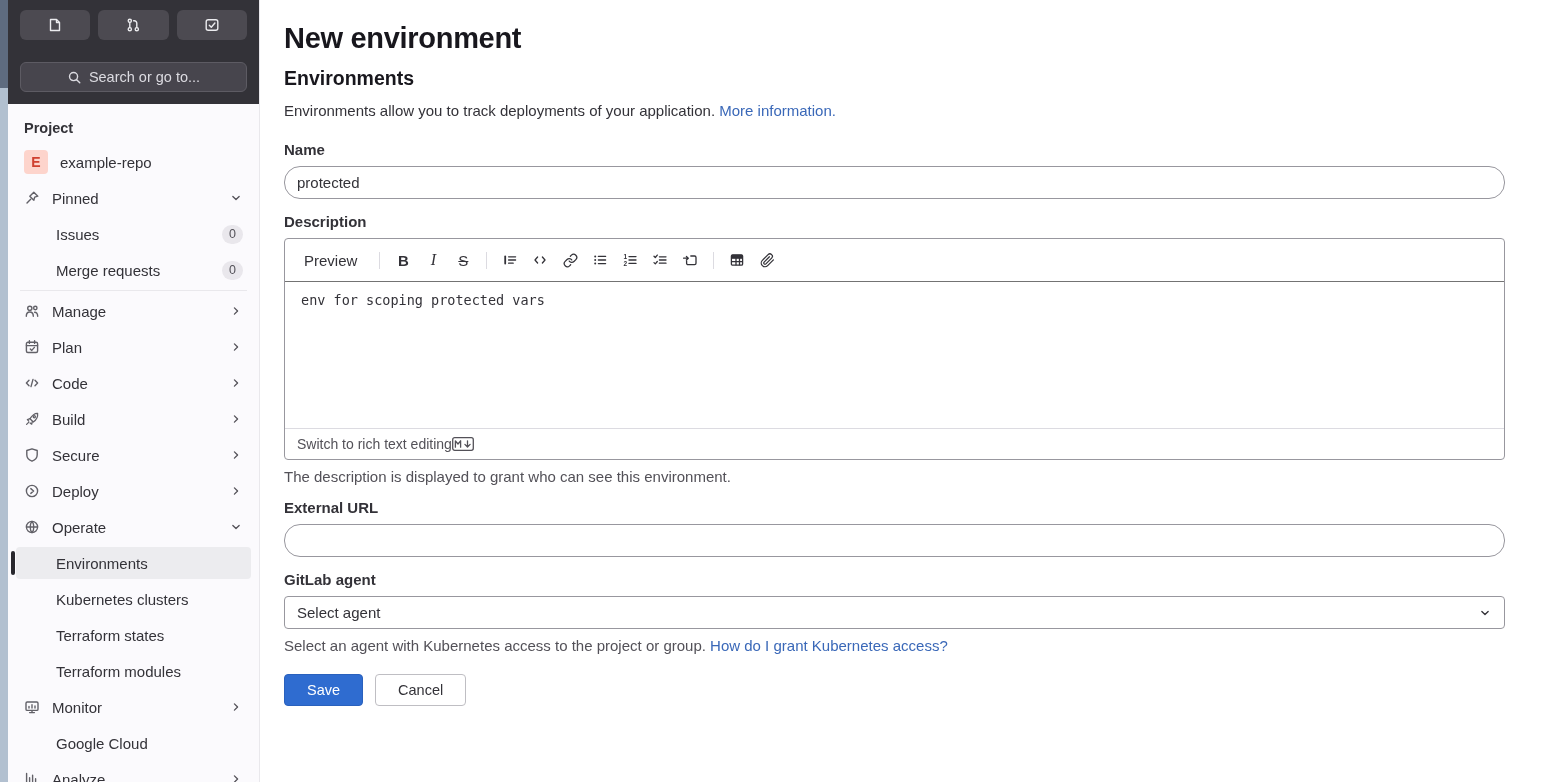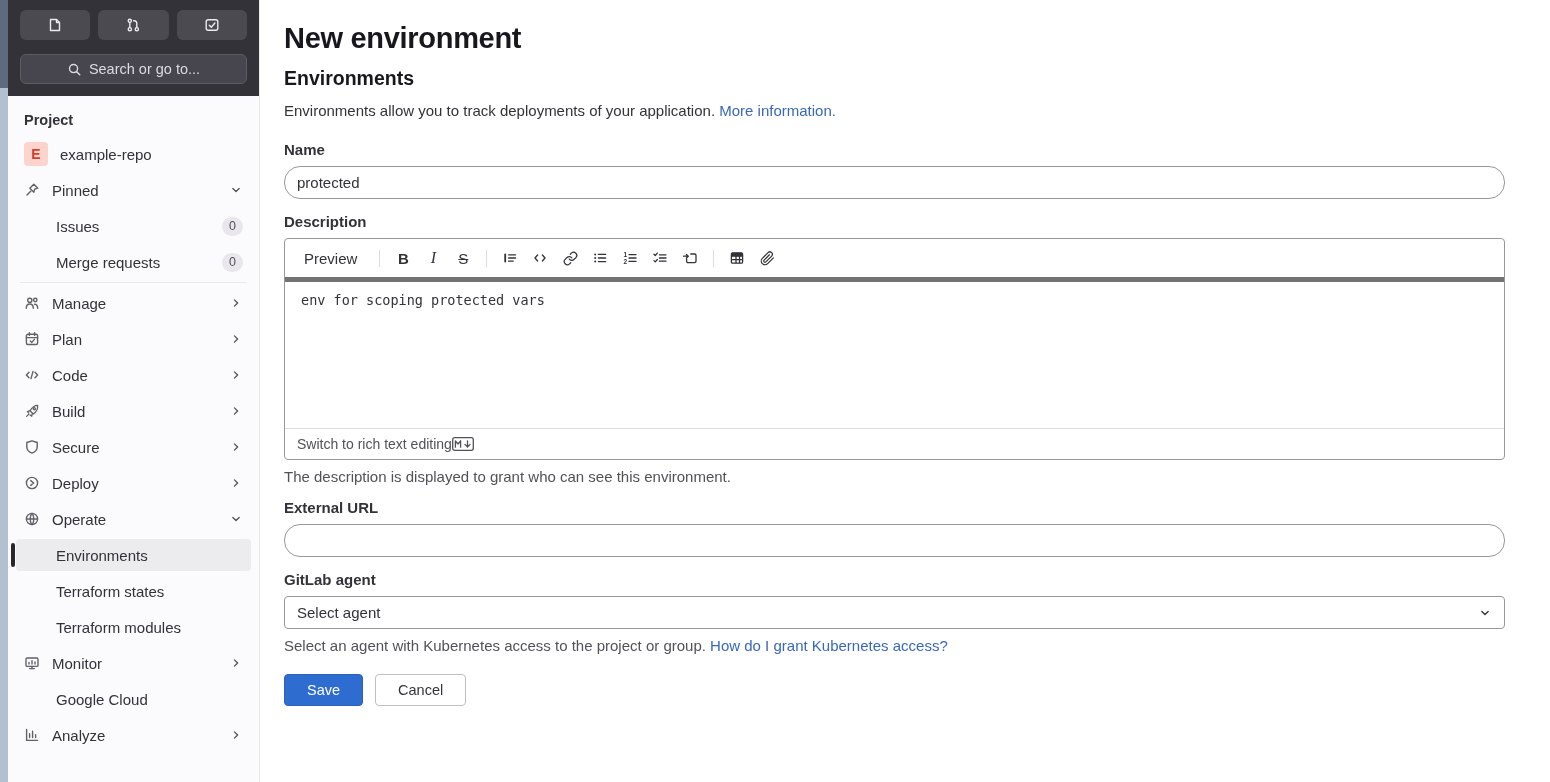--- a/index.html
+++ b/index.html
@@ -15,21 +15,21 @@
   .edge-strip { position:absolute; left:0; top:0; width:8px; height:782px; background:#b2c0d0; }
   .edge-strip-top { position:absolute; left:0; top:0; width:8px; height:88px; background:#5e6b7f; }
 
   
   .sidebar { position:absolute; left:8px; top:0; width:252px; height:782px;
     background:#fbfafd; border-right:1px solid #e9e8ec; }
   .sidebar-header { background:#333238; padding:10px 12px 12px; }
   .header-buttons { display:flex; gap:8px; }
   .hbtn { flex:1; height:30px; background:#4c4a51; border:0; border-radius:6px;
     display:flex; align-items:center; justify-content:center; color:#ececef; cursor:pointer; }
-  .search-bar { margin-top:14px; height:30px; width:100%; background:#47454d;
+  .search-bar { margin-top:22px; height:30px; width:100%; background:#47454d;
     border:1px solid #5d5b63; border-radius:6px; display:flex; align-items:center;
     justify-content:center; gap:7px; color:#dcdbe1; font-size:14.5px; cursor:pointer; }
 
   .sidebar-body { padding:4px 8px 0; }
   .section-label { font-weight:700; font-size:14.5px; color:#333238; padding:12px 8px 6px; }
   .nav-row { display:flex; align-items:center; gap:12px; padding:0 8px; height:32px;
     margin:4px 0; border-radius:4px; font-size:15px; color:#333238; position:relative; cursor:pointer; }
   .nav-row .spacer { flex:1; }
   .nav-icon { width:16px; height:16px; color:#626168; flex:0 0 16px; }
   .chev { color:#535158; }
@@ -50,21 +50,21 @@
   h1 { font-size:29px; font-weight:700; margin:8px 0 12px; color:#18171d; letter-spacing:-0.3px; }
   h2 { font-size:19.5px; font-weight:700; margin:12px 0 12px; color:#18171d; }
   .intro { margin:0 0 22px; }
   a.lnk { color:#3a68b8; text-decoration:none; cursor:pointer; }
   .field-label { font-weight:700; font-size:15px; margin:14px 0 8px; display:block; }
   .text-input { width:100%; height:33px; border:1px solid #98979e; border-radius:16px;
     padding:0 12px; font-size:15px; color:#333238; background:#fff; font-family:inherit; }
 
   .md-editor { border:1px solid #98979e; border-radius:4px; background:#fff; }
   .md-toolbar { display:flex; align-items:center; padding:0 10px; height:43px;
-    border-bottom:5px solid #737373; color:#333238; }
+    border-bottom:1px solid #737373; color:#333238; }
   .tb-btn { display:flex; align-items:center; justify-content:center; min-width:28px;
     height:26px; margin:0 1px; border-radius:4px; background:transparent; border:0;
     color:#333238; font-size:15px; cursor:pointer; font-family:inherit; }
   .tb-bold { font-weight:800; }
   .tb-italic { font-style:italic; font-family:"Liberation Serif","DejaVu Serif",serif; font-size:16px; }
   .tb-strike { text-decoration:line-through; }
   .tb-sep { width:1px; height:17px; background:#dcdbe1; margin:0 8px; }
   .preview-btn { padding:0 8px; margin-right:6px; font-size:15px; }
   .md-textarea { height:146px; padding:10px 16px; font-family:"DejaVu Sans Mono","Liberation Mono",monospace;
     font-size:13.5px; color:#333238; white-space:pre-wrap; cursor:text; }
@@ -278,20 +278,23 @@
         <svg width="14" height="14" viewBox="0 0 16 16" fill="none" stroke="currentColor" stroke-width="1.5" stroke-linecap="round" stroke-linejoin="round">
             <path d="M4.4 6.2L8 9.8l3.6-3.6"></path>
           </svg>
       </span>
     </div>
 
     <div class="nav-row indent active">
       <span>Environments</span>
     </div>
     <div class="nav-row indent">
+      <span>Kubernetes clusters</span>
+    </div>
+    <div class="nav-row indent">
       <span>Terraform states</span>
     </div>
     <div class="nav-row indent">
       <span>Terraform modules</span>
     </div>
     <div class="nav-row">
       <span class="nav-icon">
         <svg width="16" height="16" viewBox="0 0 16 16" fill="none" stroke="currentColor" stroke-width="1.4" stroke-linecap="round" stroke-linejoin="round">
             <rect x="2" y="3" width="12" height="8.4" rx="1.2"></rect>
             <path d="M8 11.4v2M5.6 13.6h4.8M5 9V7.4M8 9V5.8M11 9V7"></path>

